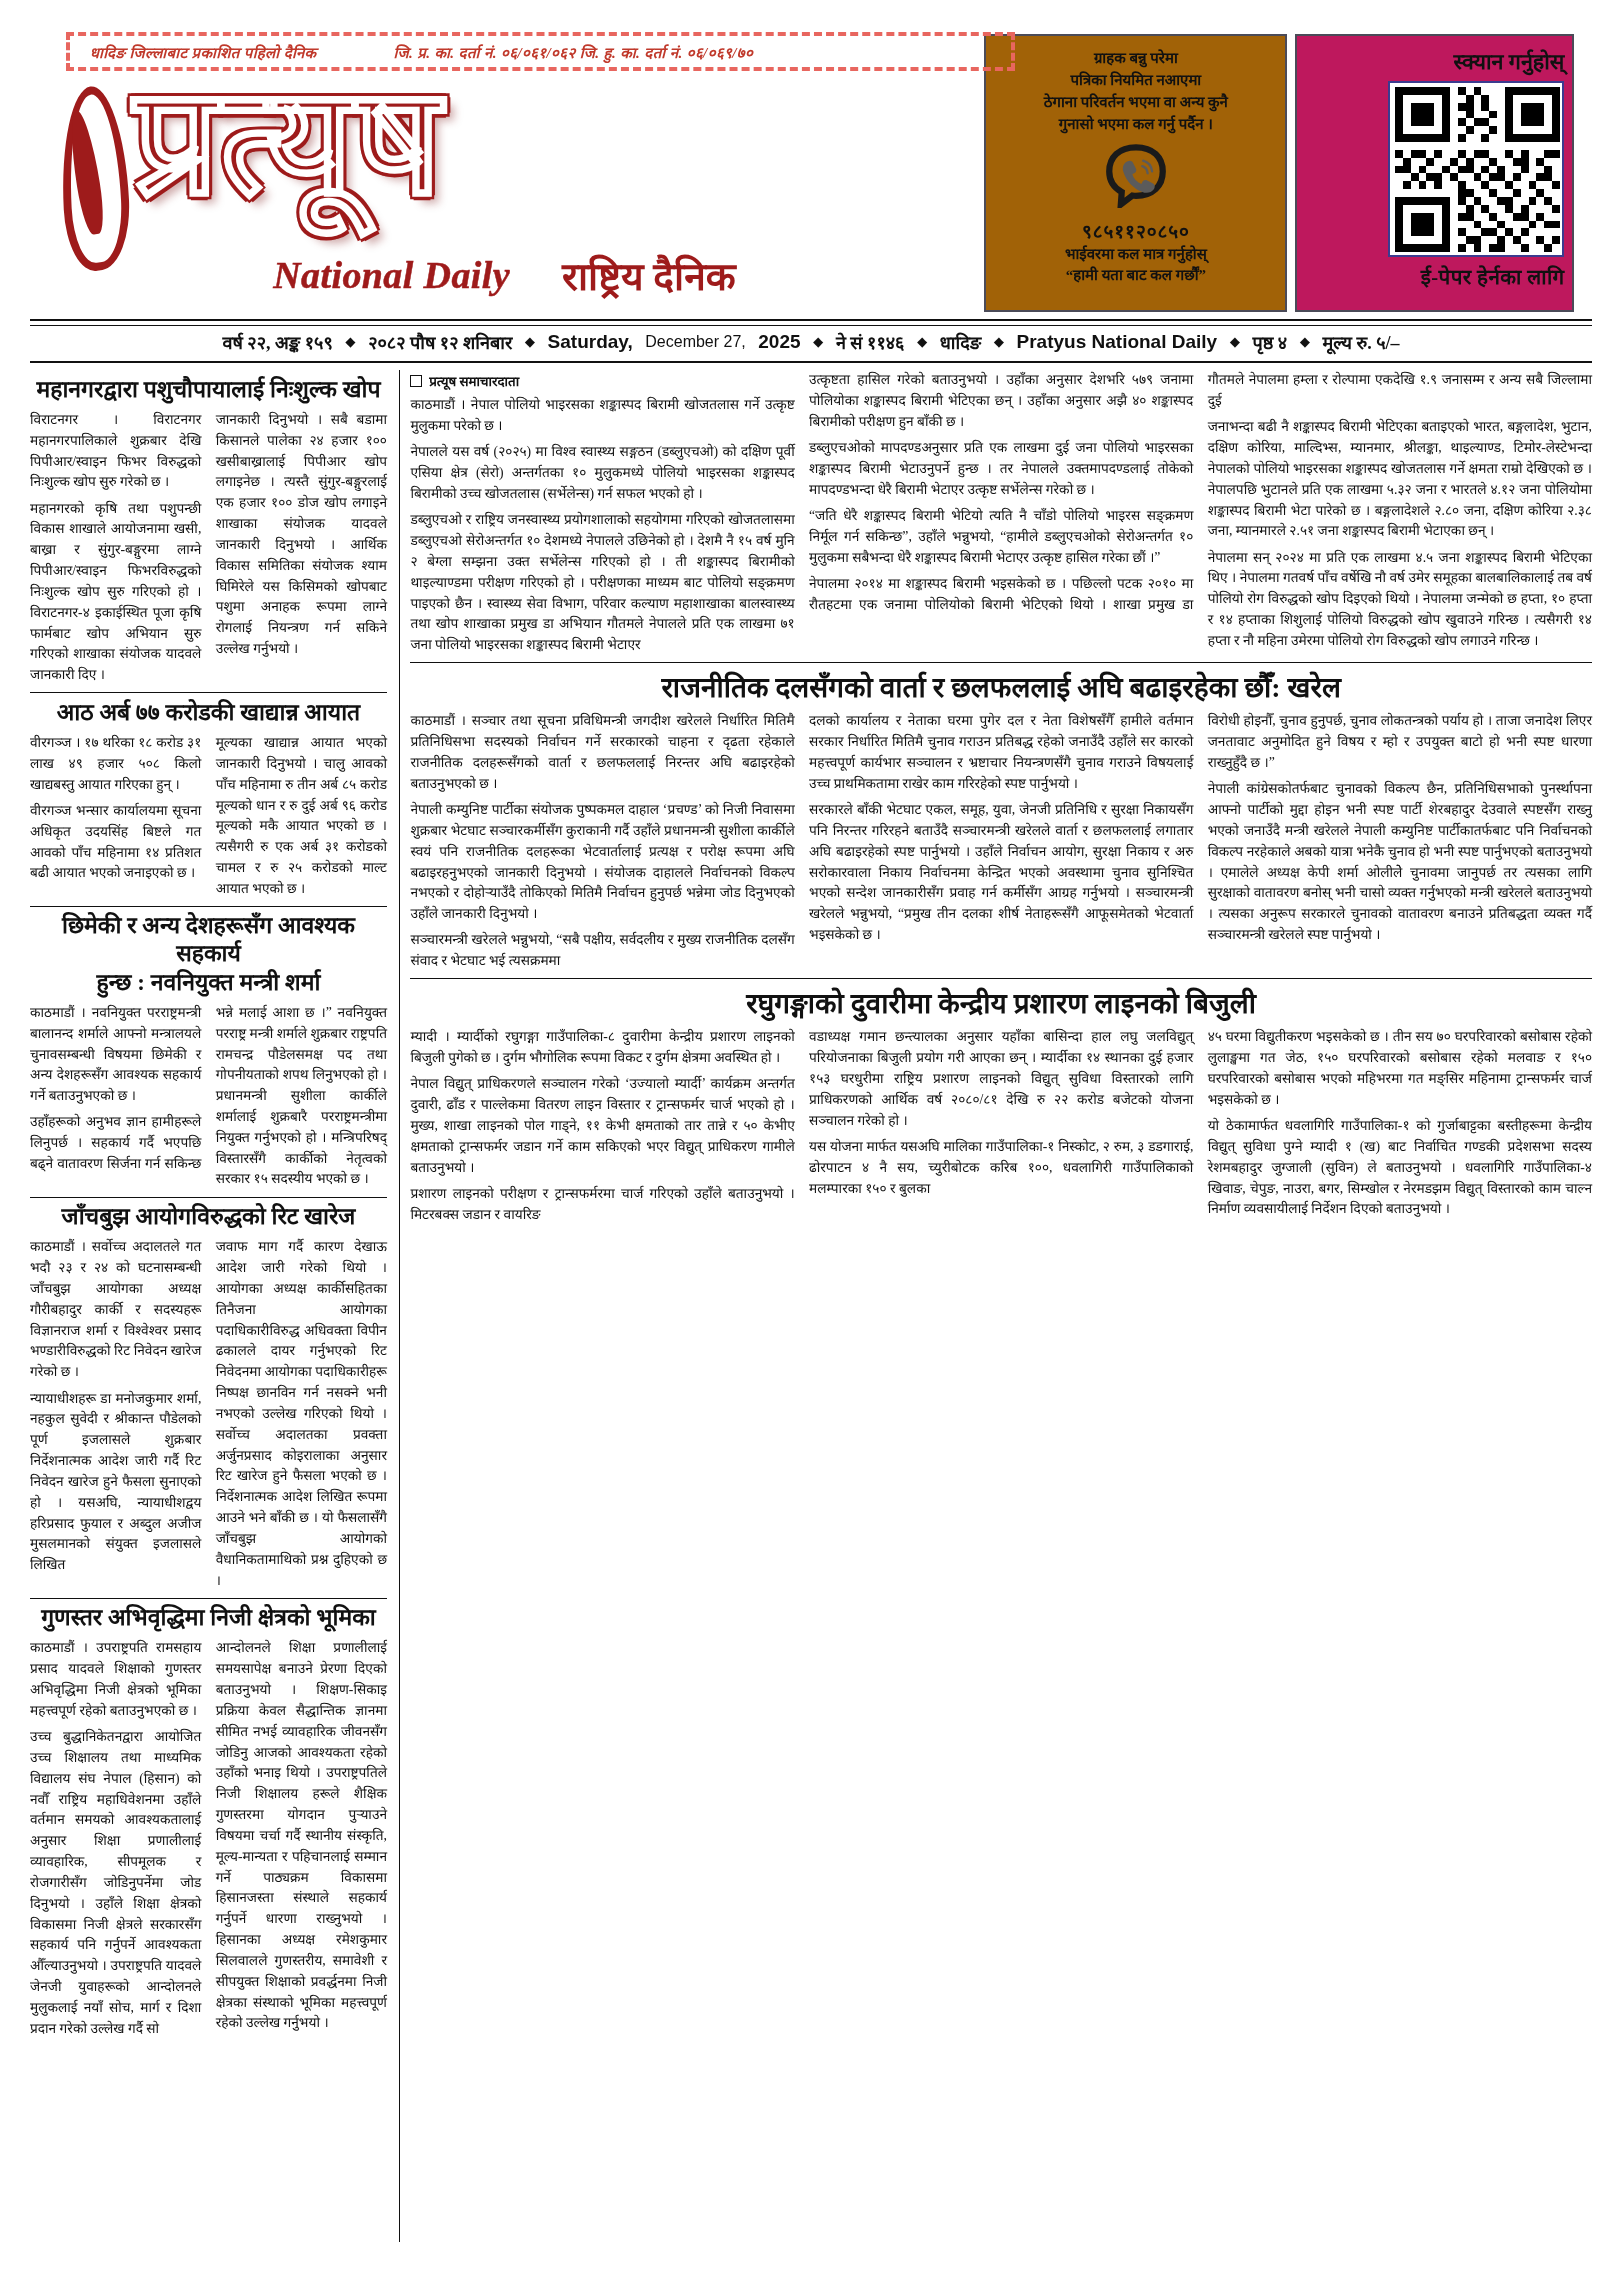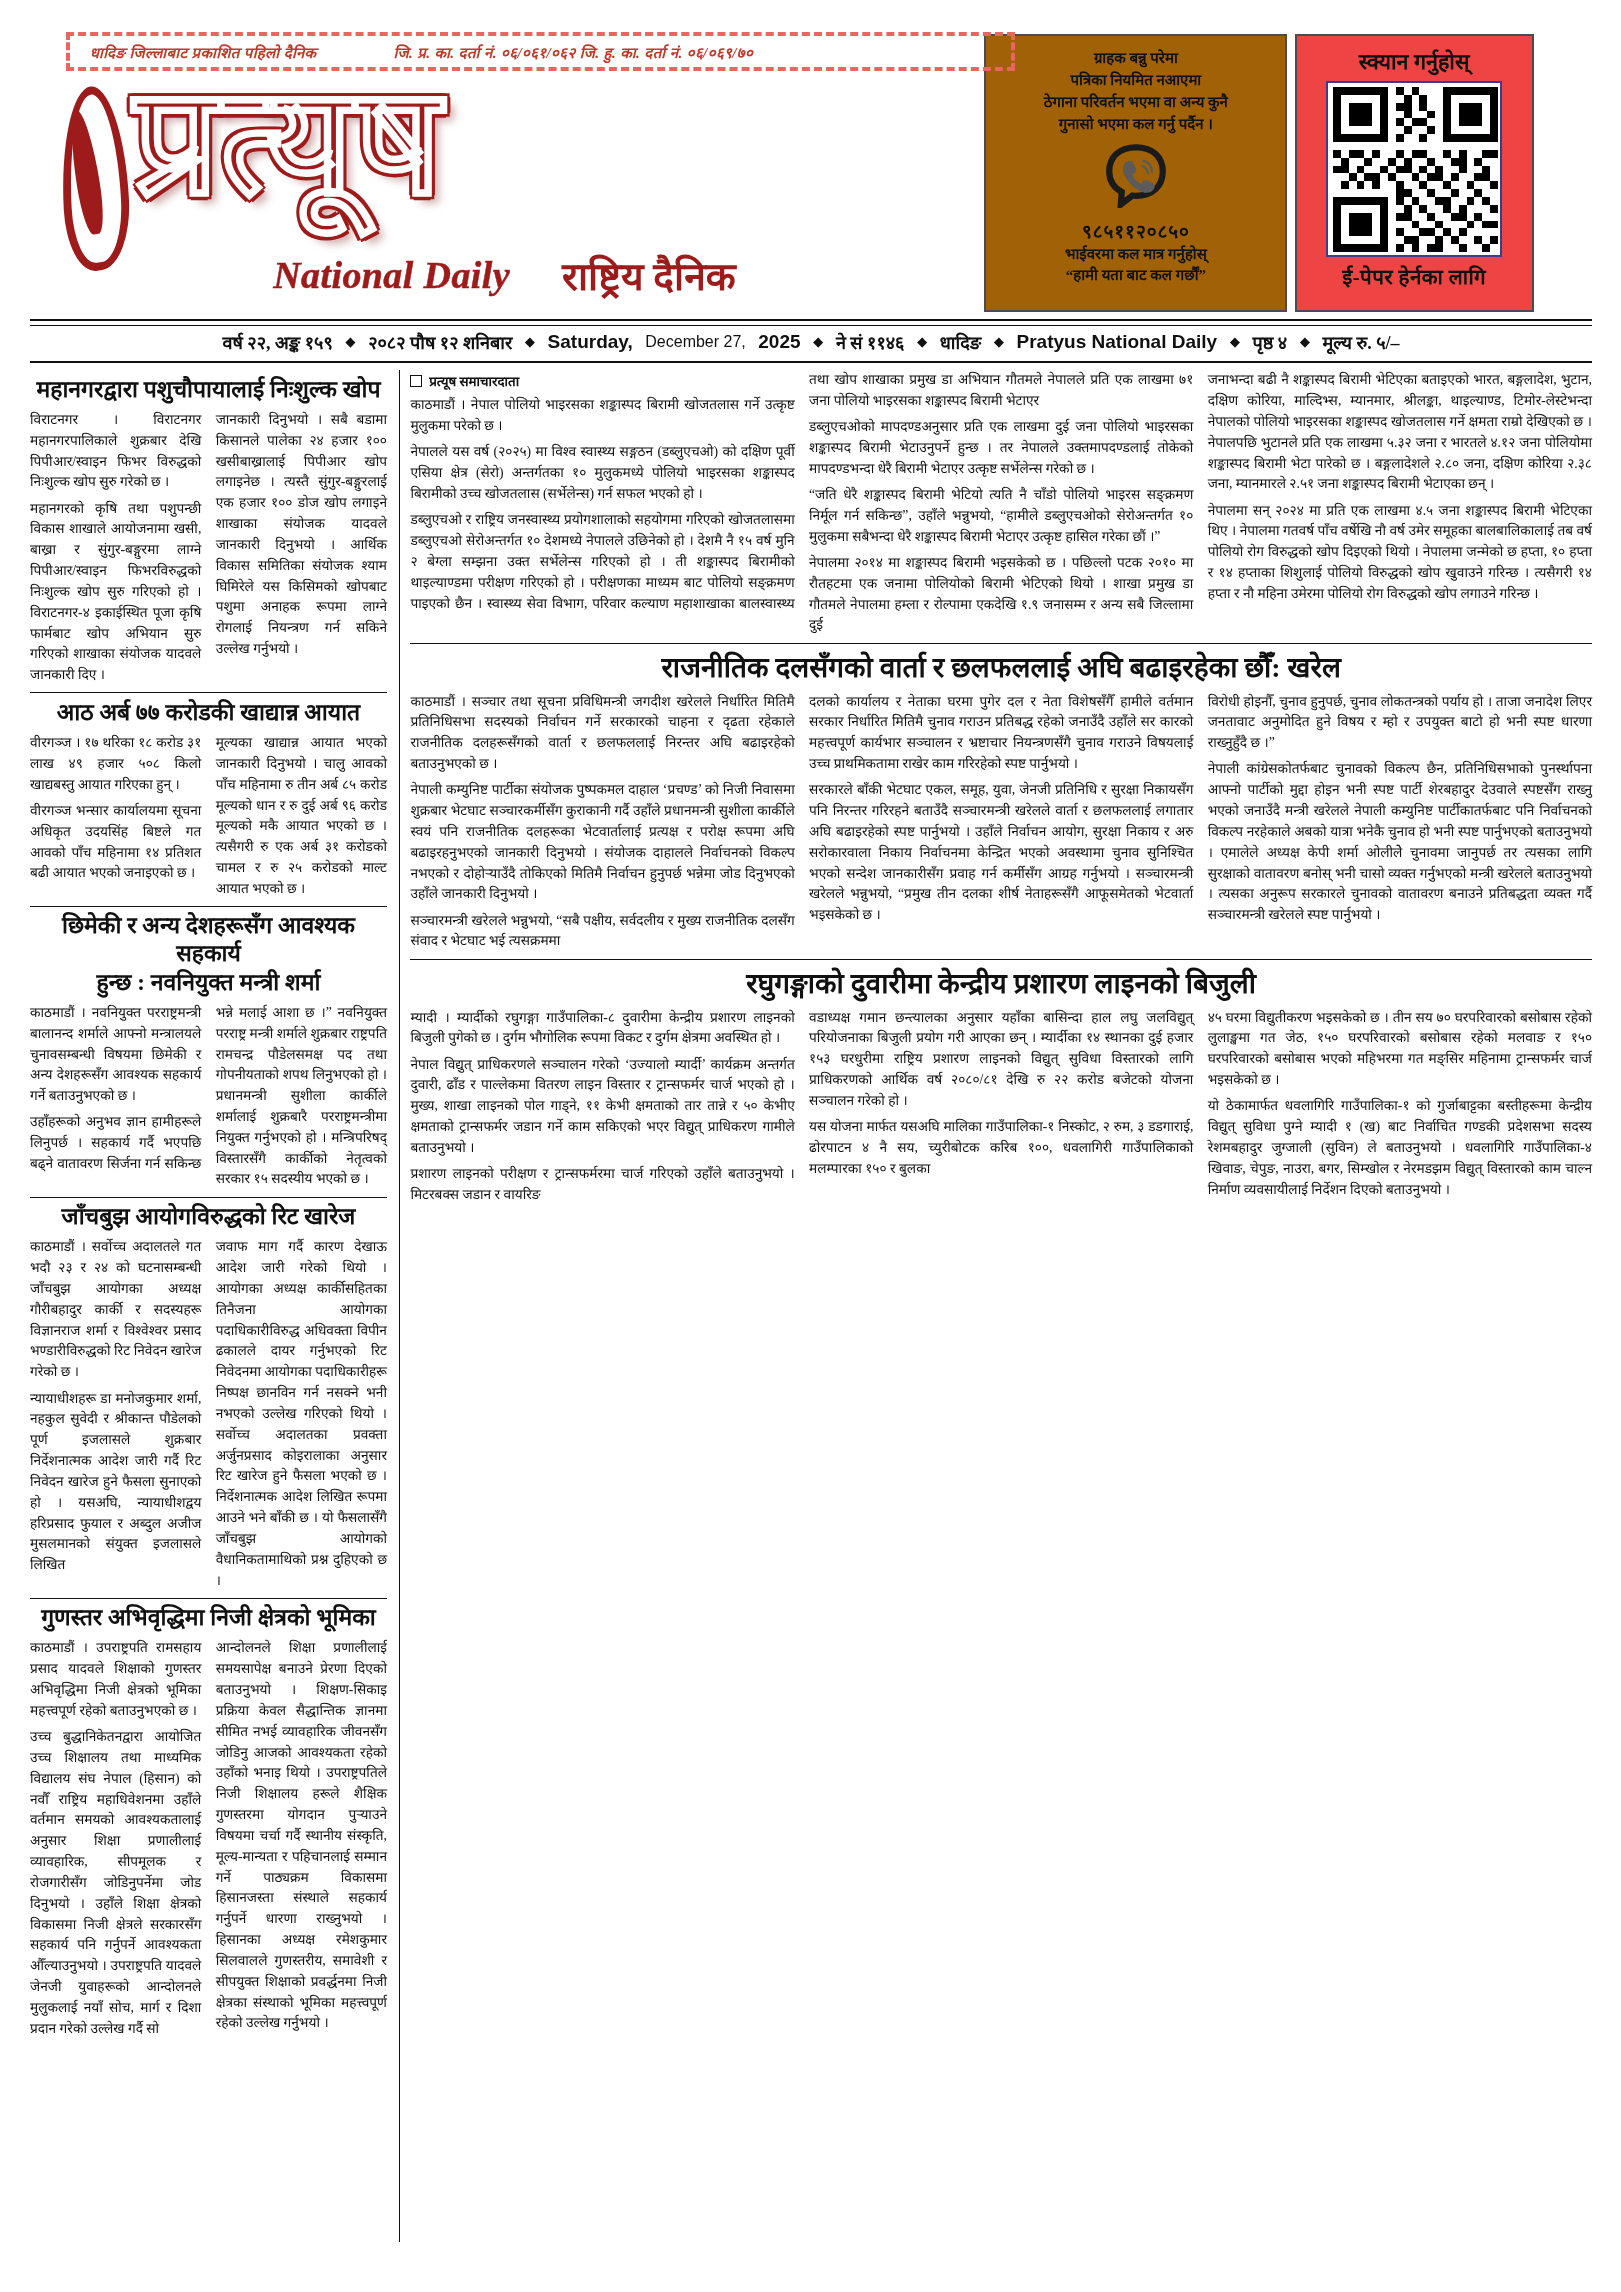--- a/index.html
+++ b/index.html
@@ -121,26 +121,26 @@
     text-align:center;
     background:#a16207;
   }
   .viber-box .vb-line{ font-size:15px; line-height:1.45; color:#111; font-weight:600; }
   .viber-icon{ margin:7.2px 0 1.8px 0; }
   .viber-num{ font-size:19px; font-weight:700; letter-spacing:0.9px; margin-top:3.6px;}
   .viber-note{ font-size:15px; font-weight:600; line-height:1.4; }
 
   
   .qr-box{
-    width:239px; height:278px;
+    width:279px; height:278px;
     border:2.7px double #4b4b58;
     margin-left:7.2px; margin-top:1.8px;
-    display:flex; flex-direction:column; align-items:center;
+    display:flex; flex-direction:column; align-items:flex-end;
     padding:10.7px 7.2px 5.4px 7.2px;
-    background:#ef4444;
+    background:#be185d;
   }
   .qr-title{ font-size:21.5px; font-weight:700; margin-bottom:5.4px;}
   .qr-img{ width:176px; height:176px; border:2.7px solid #3b3b8f; background:#fff; padding:4.5px;}
   .qr-img svg{display:block;}
   .qr-cap{ font-size:20.6px; font-weight:700; margin-top:5.4px; letter-spacing:0.4px;}
 
   
   .datebar{
     border-top:2.7px solid #111;
     border-bottom:2.7px solid #111;
@@ -463,20 +463,21 @@
 
       <div class="lead-wrap">
         <div class="three-col">
           <div class="byline">
             <span class="sqr"></span>
             <span>प्रत्यूष समाचारदाता</span>
           </div>
           <p class="bd">काठमाडौं । नेपाल पोलियो भाइरसका शङ्कास्पद बिरामी खोजतलास गर्ने उत्कृष्ट मुलुकमा परेको छ ।</p>
           <p class="bd">नेपालले यस वर्ष (२०२५) मा विश्व स्वास्थ्य सङ्गठन (डब्लुएचओ) को दक्षिण पूर्वी एसिया क्षेत्र (सेरो) अन्तर्गतका १० मुलुकमध्ये पोलियो भाइरसका शङ्कास्पद बिरामीको उच्च खोजतलास (सर्भेलेन्स) गर्न सफल भएको हो ।</p>
           <p class="bd">डब्लुएचओ र राष्ट्रिय जनस्वास्थ्य प्रयोगशालाको सहयोगमा गरिएको खोजतलासमा डब्लुएचओ सेरोअन्तर्गत १० देशमध्ये नेपालले उछिनेको हो । देशमै नै १५ वर्ष मुनि २ बेग्ला सम्झना उक्त सर्भेलेन्स गरिएको हो । ती शङ्कास्पद बिरामीको थाइल्याण्डमा परीक्षण गरिएको हो । परीक्षणका माध्यम बाट पोलियो सङ्क्रमण पाइएको छैन । स्वास्थ्य सेवा विभाग, परिवार कल्याण महाशाखाका बालस्वास्थ्य तथा खोप शाखाका प्रमुख डा अभियान गौतमले नेपालले प्रति एक लाखमा ७१ जना पोलियो भाइरसका शङ्कास्पद बिरामी भेटाएर</p>
+          <p class="bd">उत्कृष्टता हासिल गरेको बताउनुभयो । उहाँका अनुसार देशभरि ५७९ जनामा पोलियोका शङ्कास्पद बिरामी भेटिएका छन् । उहाँका अनुसार अझै ४० शङ्कास्पद बिरामीको परीक्षण हुन बाँकी छ ।</p>
           <p class="bd">डब्लुएचओको मापदण्डअनुसार प्रति एक लाखमा दुई जना पोलियो भाइरसका शङ्कास्पद बिरामी भेटाउनुपर्ने हुन्छ । तर नेपालले उक्तमापदण्डलाई तोकेको मापदण्डभन्दा धेरै बिरामी भेटाएर उत्कृष्ट सर्भेलेन्स गरेको छ ।</p>
           <p class="bd">“जति धेरै शङ्कास्पद बिरामी भेटियो त्यति नै चाँडो पोलियो भाइरस सङ्क्रमण निर्मूल गर्न सकिन्छ”, उहाँले भन्नुभयो, “हामीले डब्लुएचओको सेरोअन्तर्गत १० मुलुकमा सबैभन्दा धेरै शङ्कास्पद बिरामी भेटाएर उत्कृष्ट हासिल गरेका छौं ।”</p>
           <p class="bd">नेपालमा २०१४ मा शङ्कास्पद बिरामी भइसकेको छ । पछिल्लो पटक २०१० मा रौतहटमा एक जनामा पोलियोको बिरामी भेटिएको थियो । शाखा प्रमुख डा गौतमले नेपालमा हम्ला र रोल्पामा एकदेखि १.९ जनासम्म र अन्य सबै जिल्लामा दुई</p>
           <p class="bd">जनाभन्दा बढी नै शङ्कास्पद बिरामी भेटिएका बताइएको भारत, बङ्गलादेश, भुटान, दक्षिण कोरिया, माल्दिभ्स, म्यानमार, श्रीलङ्का, थाइल्याण्ड, टिमोर-लेस्टेभन्दा नेपालको पोलियो भाइरसका शङ्कास्पद खोजतलास गर्ने क्षमता राम्रो देखिएको छ । नेपालपछि भुटानले प्रति एक लाखमा ५.३२ जना र भारतले ४.१२ जना पोलियोमा शङ्कास्पद बिरामी भेटा पारेको छ । बङ्गलादेशले २.८० जना, दक्षिण कोरिया २.३८ जना, म्यानमारले २.५१ जना शङ्कास्पद बिरामी भेटाएका छन् ।</p>
           <p class="bd">नेपालमा सन् २०२४ मा प्रति एक लाखमा ४.५ जना शङ्कास्पद बिरामी भेटिएका थिए । नेपालमा गतवर्ष पाँच वर्षेखि नौ वर्ष उमेर समूहका बालबालिकालाई तब वर्ष पोलियो रोग विरुद्धको खोप दिइएको थियो । नेपालमा जन्मेको छ हप्ता, १० हप्ता र १४ हप्ताका शिशुलाई पोलियो विरुद्धको खोप खुवाउने गरिन्छ । त्यसैगरी १४ हप्ता र नौ महिना उमेरमा पोलियो रोग विरुद्धको खोप लगाउने गरिन्छ ।</p>
         </div>
       </div>
 
       <div class="rule"></div>
 

